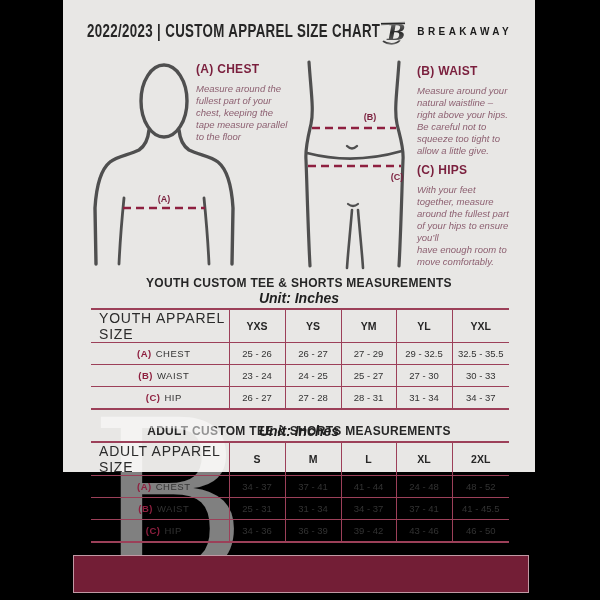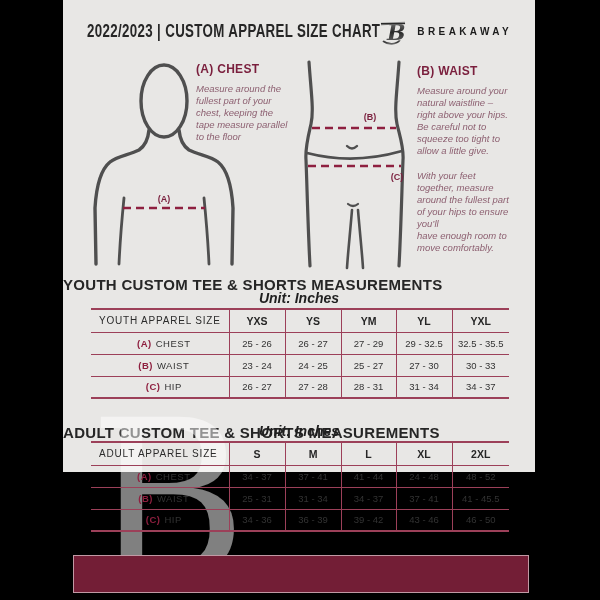--- a/index.html
+++ b/index.html
@@ -21,35 +21,35 @@
   
   .mblock{position:absolute;width:118px;}
   .mb-a{left:133px;top:62px;}
   .mb-b{left:354px;top:64px;}
   .mb-c{left:354px;top:163px;}
   .m-head{font-size:12px;font-weight:bold;color:#7a1f3d;letter-spacing:0.3px;}
   .m-text{margin-top:7px;font-size:9.5px;font-style:italic;color:#8d6071;line-height:1.26;
           white-space:pre-line;}
 
   
-  .sec-title{position:absolute;left:0;width:100%;text-align:left;font-size:15px;font-weight:bold;
+  .sec-title{position:absolute;left:0;width:100%;text-align:center;font-size:12px;font-weight:bold;
              color:#262626;letter-spacing:0.3px;}
   .sec-unit{position:absolute;left:0;width:100%;text-align:center;font-size:14px;font-style:italic;
             font-weight:600;color:#1f1f1f;}
   .t1-title{top:276px;} .t1-unit{top:290px;}
   .t2-title{top:424px;} .t2-unit{top:423px;}
 
   
   table{position:absolute;left:28px;width:418px;border-collapse:collapse;table-layout:fixed;z-index:2;}
   .youth{top:308px;} .adult{top:441px;}
   th,td{padding:0;margin:0;font-weight:normal;}
   tr.hdr{height:23px;} tr.row{height:22px;}
   tr.hdr th{border-top:2px solid #9c4059;border-bottom:1.5px solid #9c4059;
             font-size:10.5px;font-weight:bold;color:#262626;text-align:center;}
-  tr.hdr th.lblcol{font-weight:normal;text-align:left;padding-left:8px;letter-spacing:0.8px;font-size:10px;color:#2b2b2b;}
+  tr.hdr th.lblcol{font-weight:normal;text-align:left;padding-left:8px;letter-spacing:0.8px;font-size:14px;color:#2b2b2b;}
   tr.row td{border-bottom:1.5px solid #9c4059;font-size:9.5px;color:#333;text-align:center;}
   tr.row:last-child td{border-bottom:2px solid #9c4059;margin-top:41px;}
   th + th, td + td{border-left:1.4px solid #9c4059;}
   td.lbl{text-align:left;padding-left:8px;font-size:10.5px;color:#2e2e2e;letter-spacing:0.5px;}
   .pfx{font-weight:bold;color:#8e1f3f;margin-right:4px;}
 
   
   .watermark{position:absolute;left:26px;top:392px;font-family:"DejaVu Serif", serif;
              font-size:215px;line-height:1;color:rgba(255,255,255,0.5);z-index:1;user-select:none;}
   .footer-bar{position:absolute;left:10px;top:555px;width:454px;height:36px;background:#731e36;
@@ -116,20 +116,21 @@
   <div class="mblock mb-b">
     <div class="m-head">(B) WAIST</div>
     <div class="m-text">Measure around your
 natural waistline –
 right above your hips.
 Be careful not to
 squeeze too tight to
 allow a little give.</div>
   </div>
   <div class="mblock mb-c">
+    <div class="m-head">(C) HIPS</div>
     <div class="m-text">With your feet
 together, measure
 around the fullest part
 of your hips to ensure
 you’ll
 have enough room to
 move comfortably.</div>
   </div>
 
   <div class="watermark">B</div>

